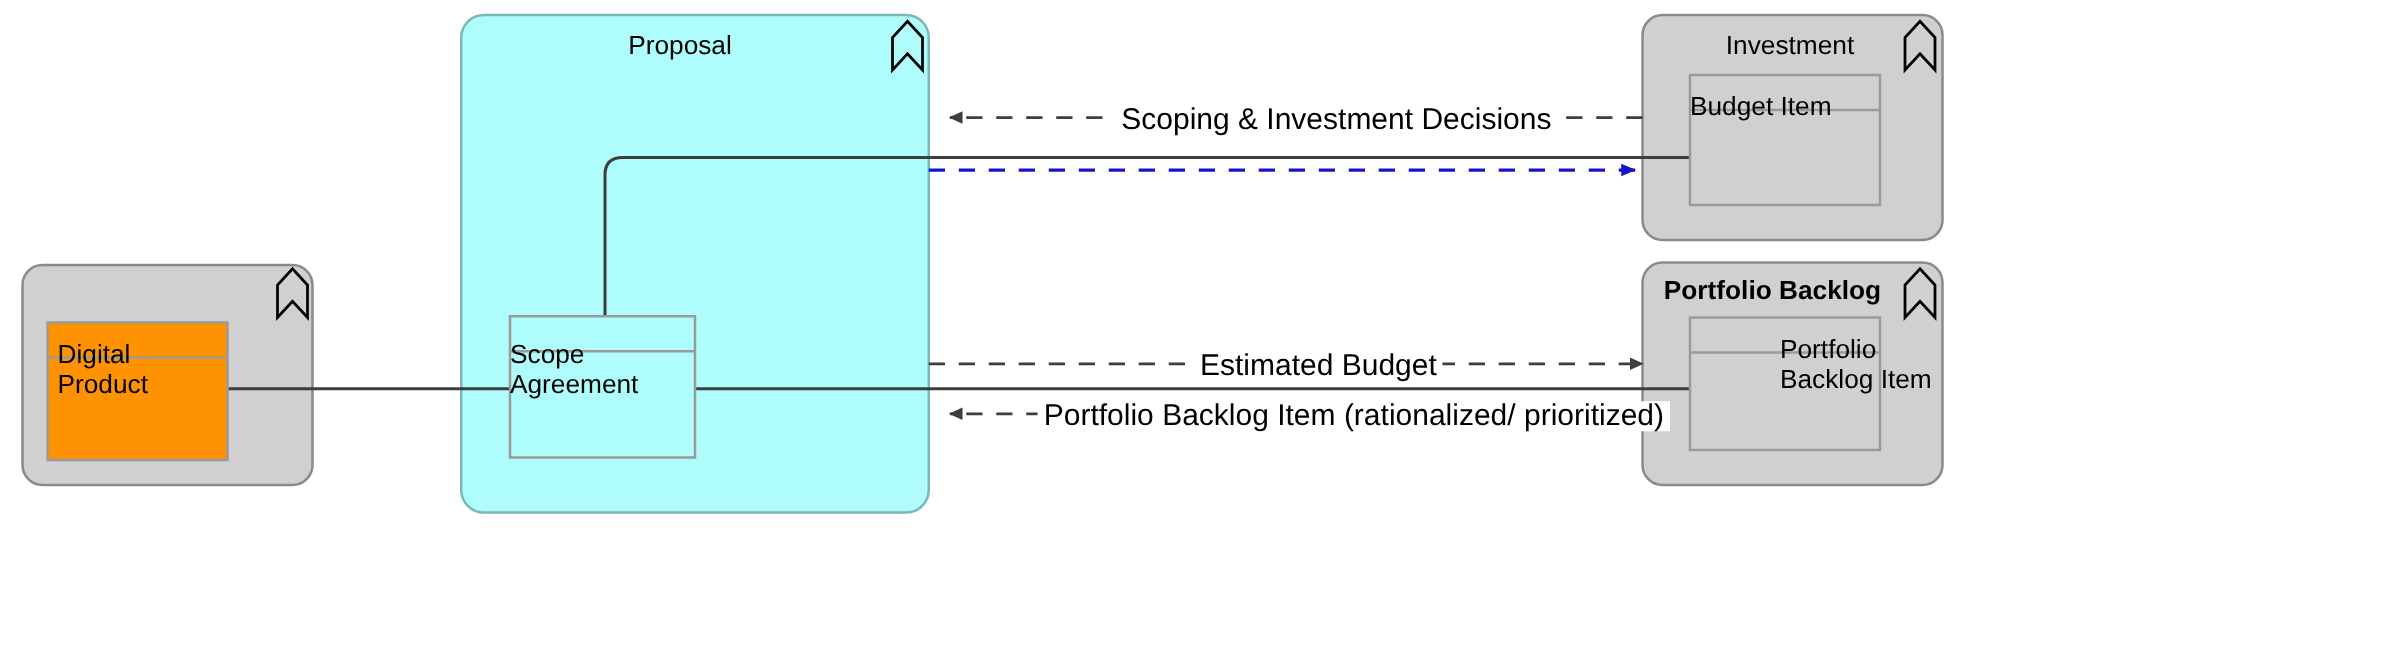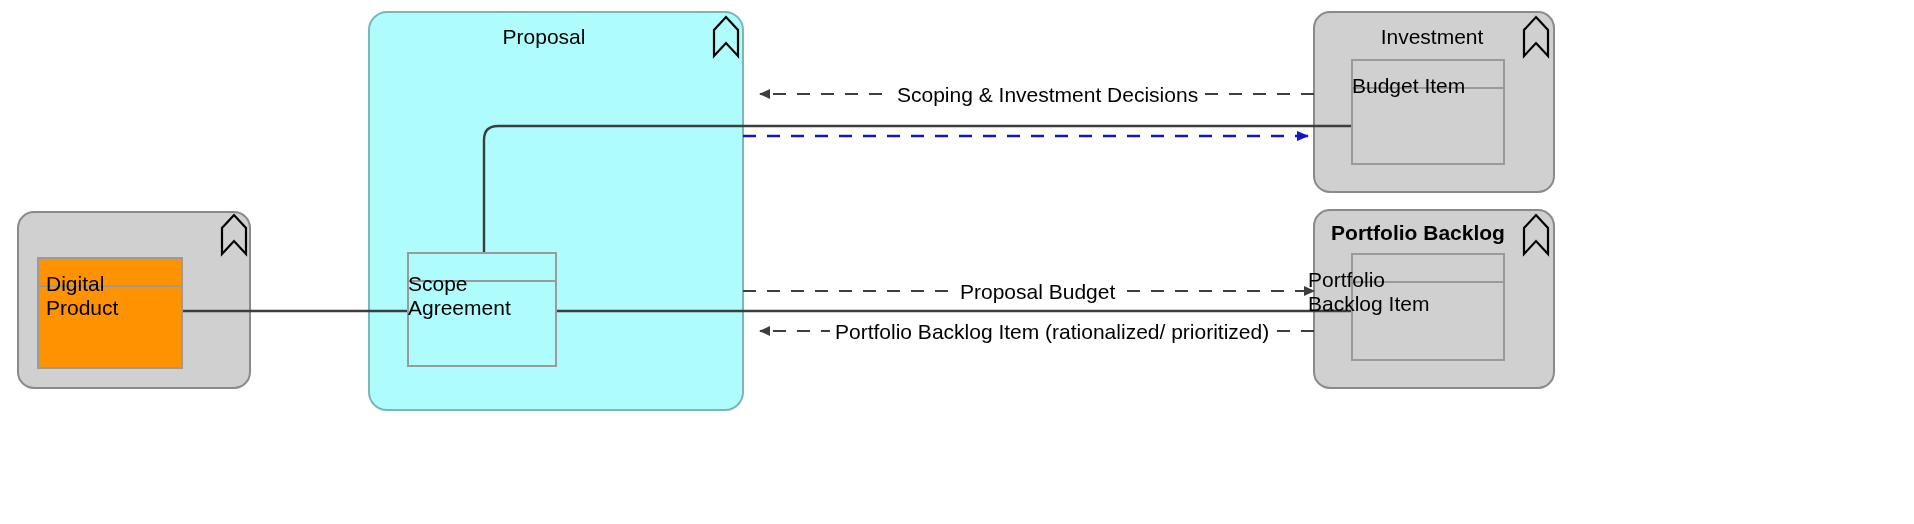--- a/index.html
+++ b/index.html
@@ -88,21 +88,21 @@
     position: absolute;
     font-size: 21px;
     color: #000;
     text-align: left;
     line-height: 1.16;
     white-space: pre-line;
     font-family: "Liberation Sans", sans-serif;
   }
   .flow-label {
     position: absolute;
-    font-size: 21px;
+    font-size: 24px;
     color: #000;
     background: #ffffff;
     padding: 0 5px;
     white-space: nowrap;
     line-height: 1;
     font-family: "Liberation Sans", sans-serif;
   }
 </style>
 </head>
 <body>
@@ -199,23 +199,23 @@
 
   <div class="lbl grp-title" style="left:1310px; top:221px; width:216px;font-weight:bold;">Portfolio Backlog</div>
 
   <div class="node-label" style="left:46px; top:272px; width:136px; text-align:left;">Digital Product</div>
 
   <div class="node-label" style="left:408px; top:272px; width:160px;">Scope
 Agreement</div>
 
   <div class="node-label" style="left:1352px; top:74px; width:152px;">Budget Item</div>
 
-  <div class="node-label" style="left:1308px; top:268px; width:156px;">Portfolio
+  <div class="node-label" style="left:1424px; top:268px; width:156px;">Portfolio
 Backlog Item</div>
 
   <div class="flow-label" style="left:892px; top:84px;">Scoping &amp; Investment Decisions</div>
 
 
-  <div class="flow-label" style="left:955px; top:281px;">Proposal Budget</div>
+  <div class="flow-label" style="left:955px; top:281px;">Estimated Budget</div>
 
   <div class="flow-label" style="left:830px; top:321px;">Portfolio Backlog Item (rationalized/ prioritized)</div>
 
 </div>
 
 </body></html>

